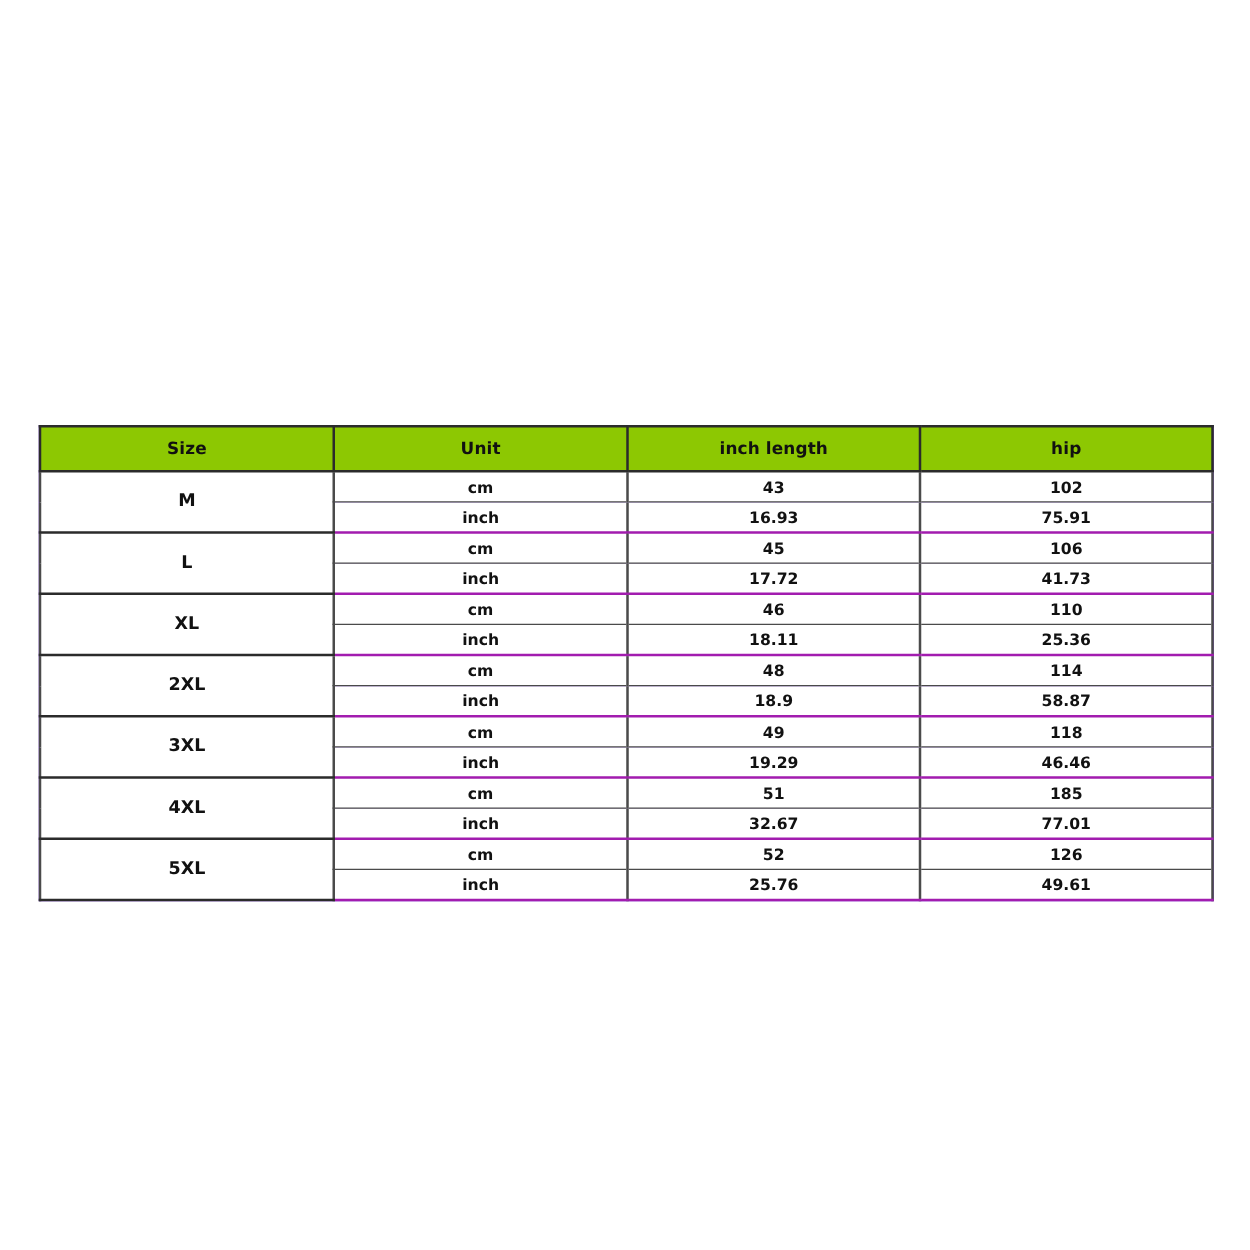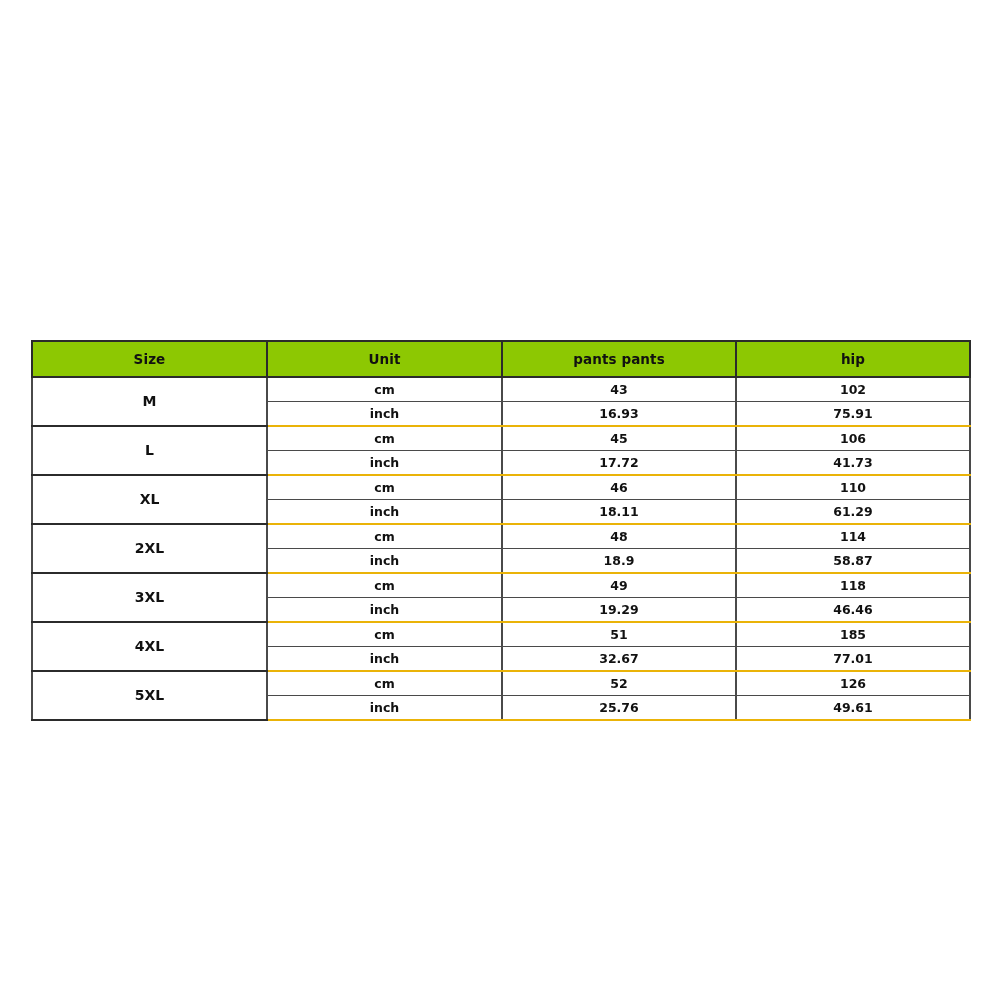--- a/index.html
+++ b/index.html
@@ -72,39 +72,39 @@
     font-size: 14px;
     border-top: 2px solid #2b2b2b;
     border-bottom: 2px solid #2b2b2b;
     vertical-align: middle;
   }
 
   tbody tr.grp-first td {
     border-top: 2px solid #2b2b2b;
   }
   tbody tr.grp-last td {
-    border-bottom: 2px solid #eab308;
+    border-bottom: 2px solid #a21caf;
   }
 </style>
 </head>
 <body>
 
 <div id="size-chart-wrap">
   <table class="size-chart">
     <colgroup>
       <col class="col-size">
       <col class="col-unit">
       <col class="col-len">
       <col class="col-hip">
     </colgroup>
     <thead>
       <tr>
         <th>Size</th>
         <th>Unit</th>
-        <th>pants pants</th>
+        <th>inch length</th>
         <th>hip</th>
       </tr>
     </thead>
     <tbody id="chart-body">
         <tr class="grp-first">
           <td class="size-cell" rowspan="2">M</td>
           <td>cm</td>
           <td>43</td>
           <td>102</td>
         </tr>
@@ -126,21 +126,21 @@
         </tr>
         <tr class="grp-first">
           <td class="size-cell" rowspan="2">XL</td>
           <td>cm</td>
           <td>46</td>
           <td>110</td>
         </tr>
         <tr class="grp-last">
           <td>inch</td>
           <td>18.11</td>
-          <td>61.29</td>
+          <td>25.36</td>
         </tr>
         <tr class="grp-first">
           <td class="size-cell" rowspan="2">2XL</td>
           <td>cm</td>
           <td>48</td>
           <td>114</td>
         </tr>
         <tr class="grp-last">
           <td>inch</td>
           <td>18.9</td>

